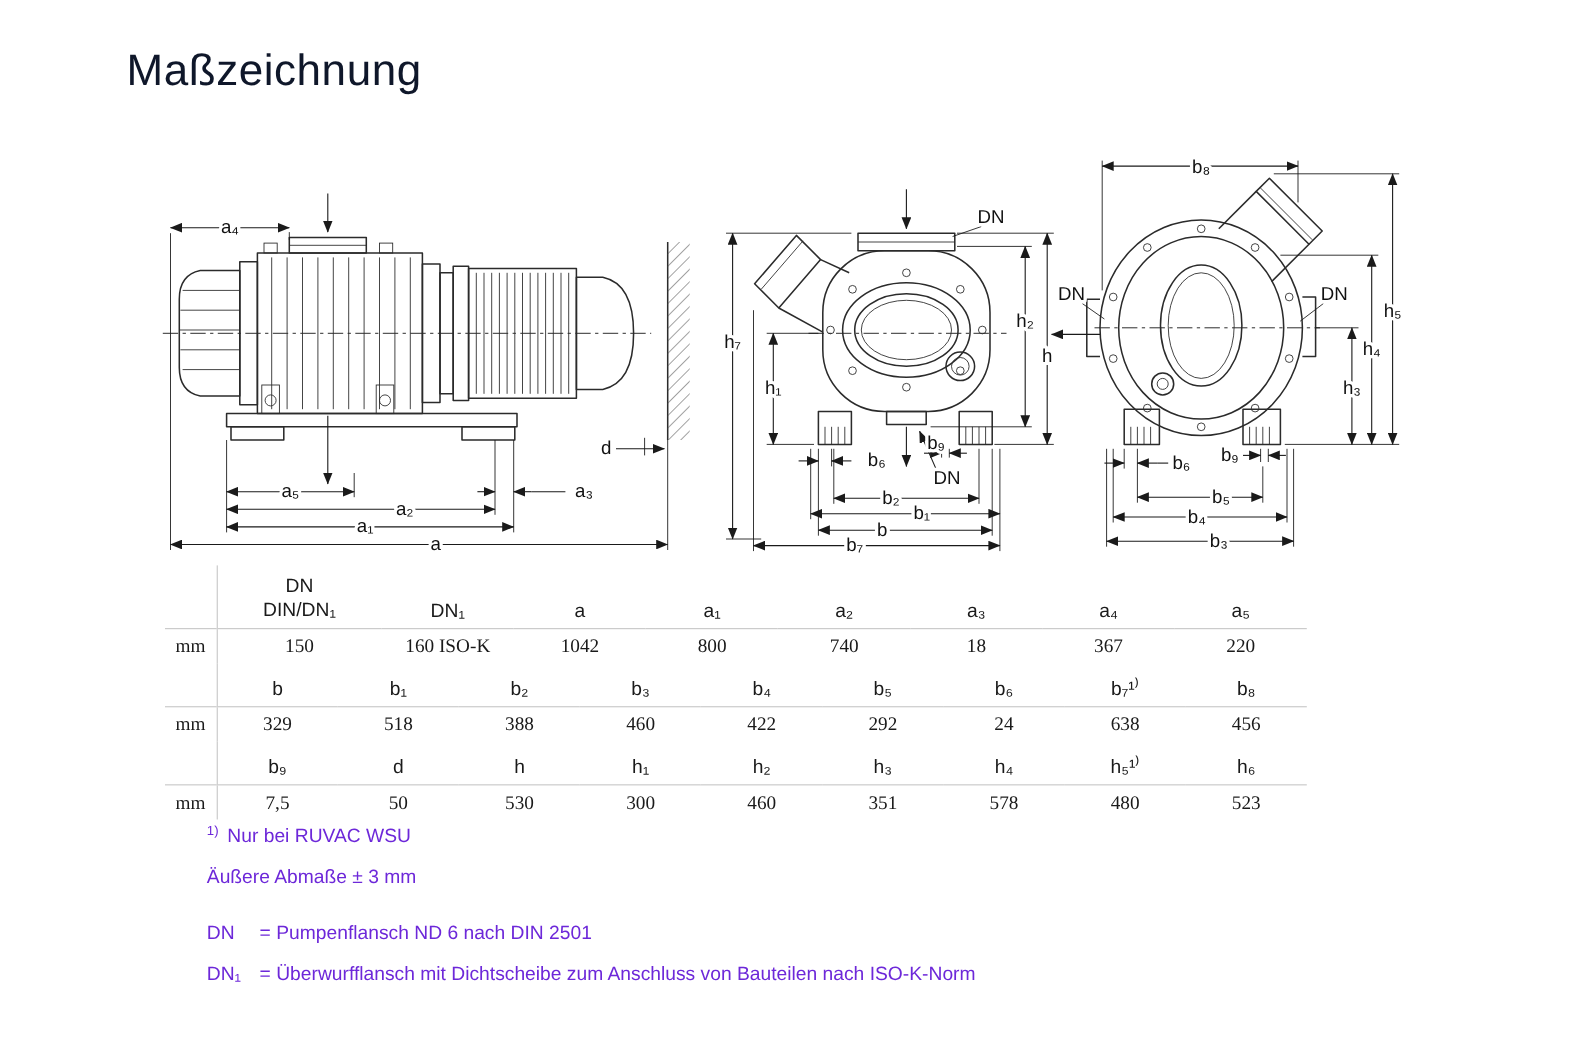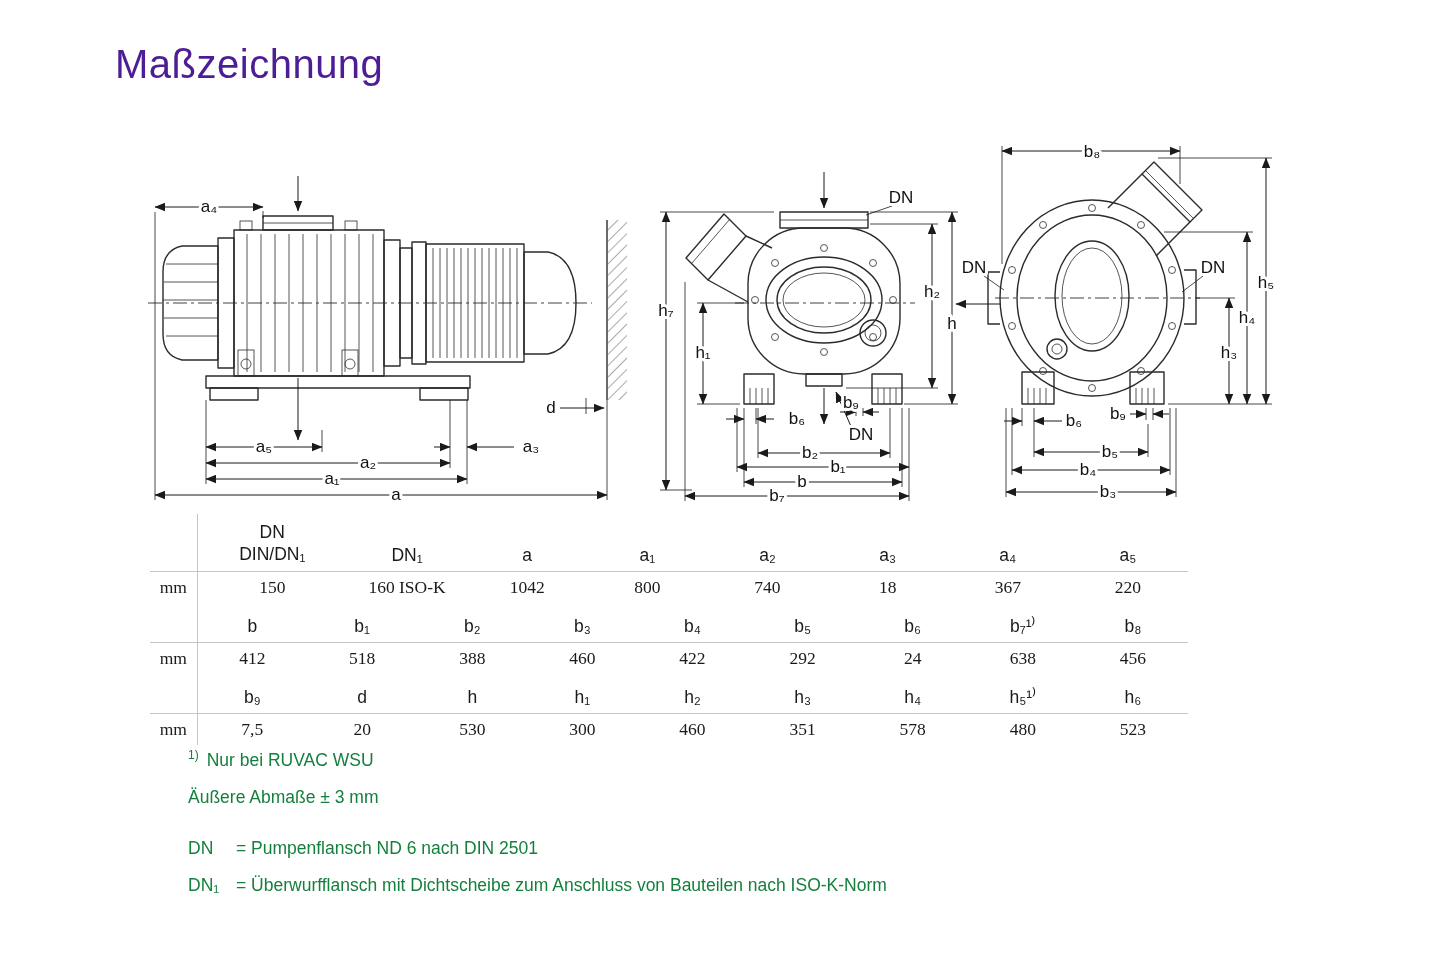--- a/index.html
+++ b/index.html
@@ -1,34 +1,34 @@
 <!DOCTYPE html>
 <html><head>
 <meta charset="utf-8">
 <style>
   html,body{margin:0;padding:0;background:#fff;}
   body{font-family:"Liberation Sans",sans-serif;color:#1a1a1a;}
   .page{position:relative;width:1445px;height:964px;background:#ffffff;overflow:hidden;}
-  .title{position:absolute;left:115px;top:42px;margin:0;font-size:40px;font-weight:400;letter-spacing:.5px;color:#4c1d95;}
+  .title{position:absolute;left:115px;top:42px;margin:0;font-size:40px;font-weight:400;letter-spacing:.5px;color:#0f172a;}
   svg.drawing{position:absolute;left:0;top:0;}
   .ol{stroke:#2b2b2b;stroke-width:1.4;fill:none;stroke-linejoin:round;}
   .o2{stroke:#2b2b2b;stroke-width:.8;fill:none;}
   .dim{stroke:#1a1a1a;stroke-width:1;fill:none;}
   .ext{stroke:#1a1a1a;stroke-width:.8;fill:none;}
   .cl{stroke:#2b2b2b;stroke-width:.9;stroke-dasharray:14 4 3 4;fill:none;}
   .lbl{font-family:"Liberation Sans",sans-serif;font-size:17px;fill:#111;stroke:#fff;stroke-width:6px;paint-order:stroke;stroke-linejoin:round;text-anchor:middle;}
   .tables{position:absolute;left:150px;top:514px;width:1038px;}
   table.dim-table{border-collapse:collapse;table-layout:fixed;width:100%;font-size:17.5px;color:#1a1a1a;}
   .dim-table td{text-align:center;padding:0;}
   .dim-table .hdr td{height:34px;vertical-align:bottom;padding-bottom:5px;}
   .dim-table.g1 .hdr td{height:52px;}
   .dim-table .hdr .two-line div{line-height:1.3;}
   .dim-table .val td{height:31px;border-top:1px solid #c6c6c6;vertical-align:middle;font-family:Liberation Serif, serif;}
   .dim-table td.unit{border-right:1px solid #c6c6c6;}
-  .notes{position:absolute;left:188px;top:748px;font-size:17.5px;color:#15803d;}
+  .notes{position:absolute;left:188px;top:748px;font-size:17.5px;color:#6d28d9;}
   .notes p{margin:0;}
   .fn{margin:0 0 16px !important;}
   .fn-marker{font-size:12px;margin-right:8px;}
   .tol{font-weight:400;margin:0 0 30px !important;}
   .def{margin:16px 0 10px !important;}
   .term{display:inline-block;width:48px;}
 </style>
 </head>
 <body>
 
@@ -360,21 +360,21 @@
           <td>b₂</td>
           <td>b₃</td>
           <td>b₄</td>
           <td>b₅</td>
           <td>b₆</td>
           <td>b₇¹⁾</td>
           <td>b₈</td>
         </tr>
         <tr class="val">
           <td class="unit">mm</td>
-          <td>412</td>
+          <td>329</td>
           <td>518</td>
           <td>388</td>
           <td>460</td>
           <td>422</td>
           <td>292</td>
           <td>24</td>
           <td>638</td>
           <td>456</td>
         </tr>
       </tbody>
@@ -402,21 +402,21 @@
           <td>h₁</td>
           <td>h₂</td>
           <td>h₃</td>
           <td>h₄</td>
           <td>h₅¹⁾</td>
           <td>h₆</td>
         </tr>
         <tr class="val">
           <td class="unit">mm</td>
           <td>7,5</td>
-          <td>20</td>
+          <td>50</td>
           <td>530</td>
           <td>300</td>
           <td>460</td>
           <td>351</td>
           <td>578</td>
           <td>480</td>
           <td>523</td>
         </tr>
       </tbody>
     </table>

